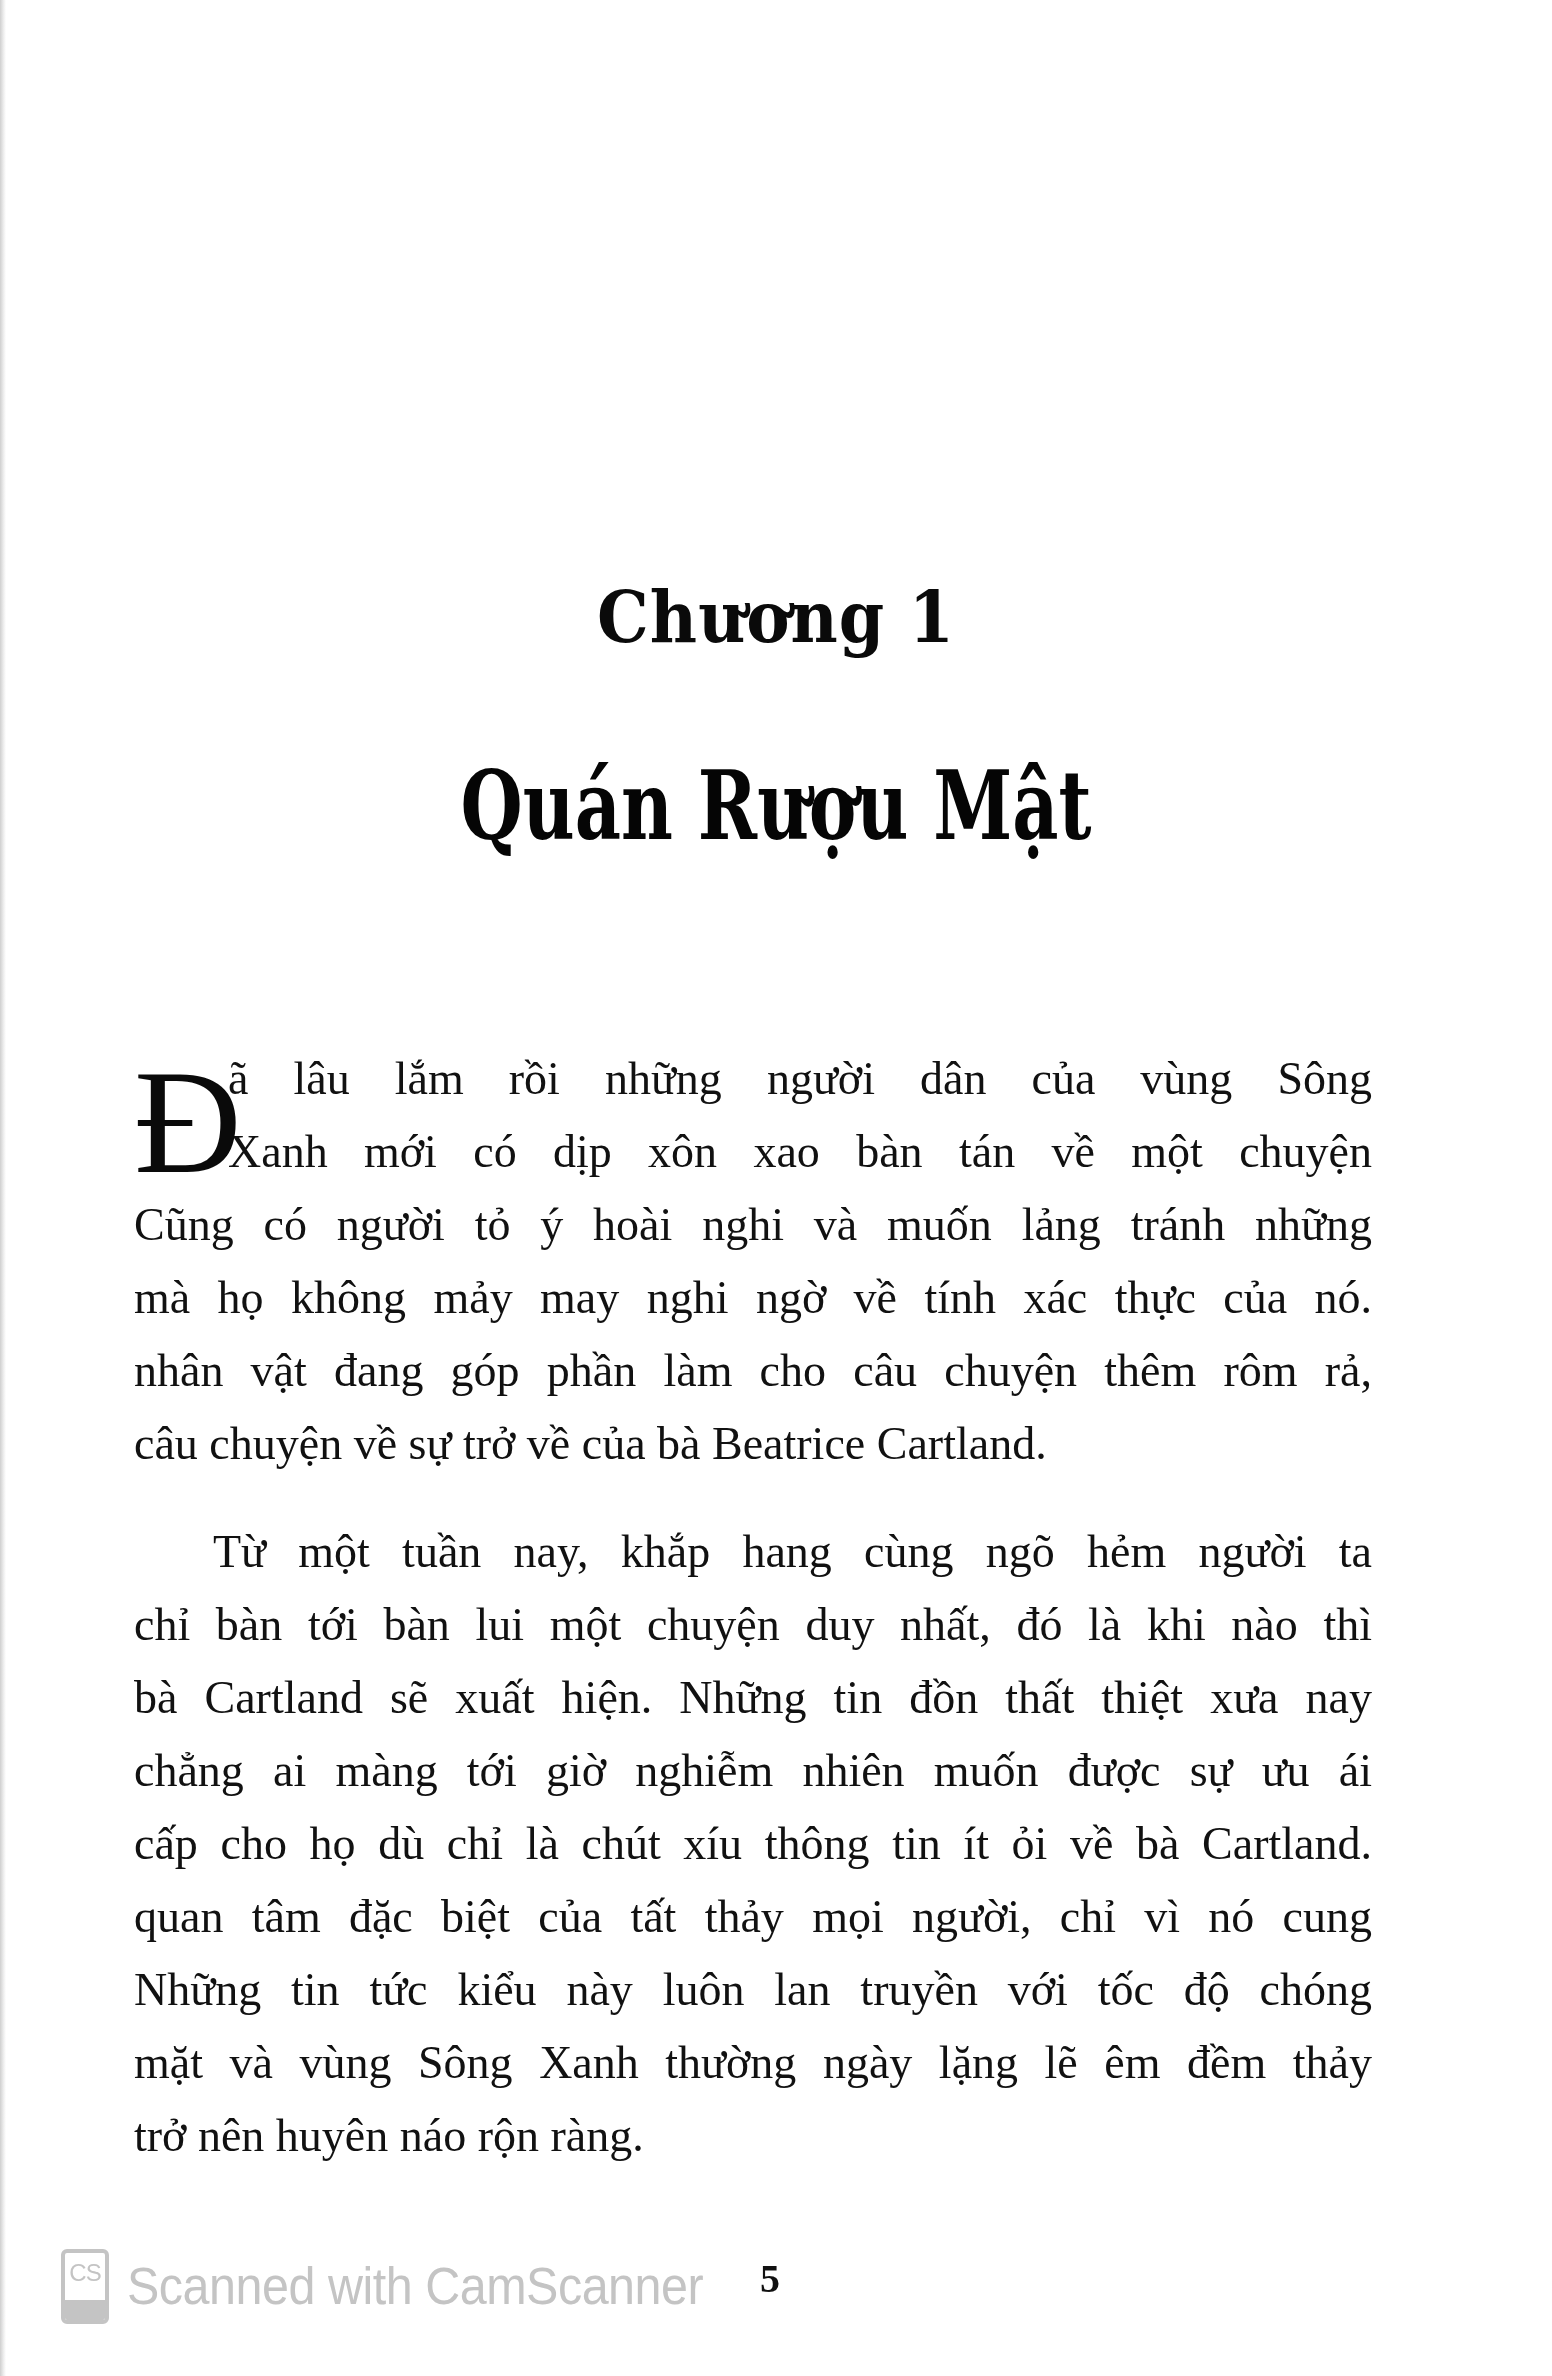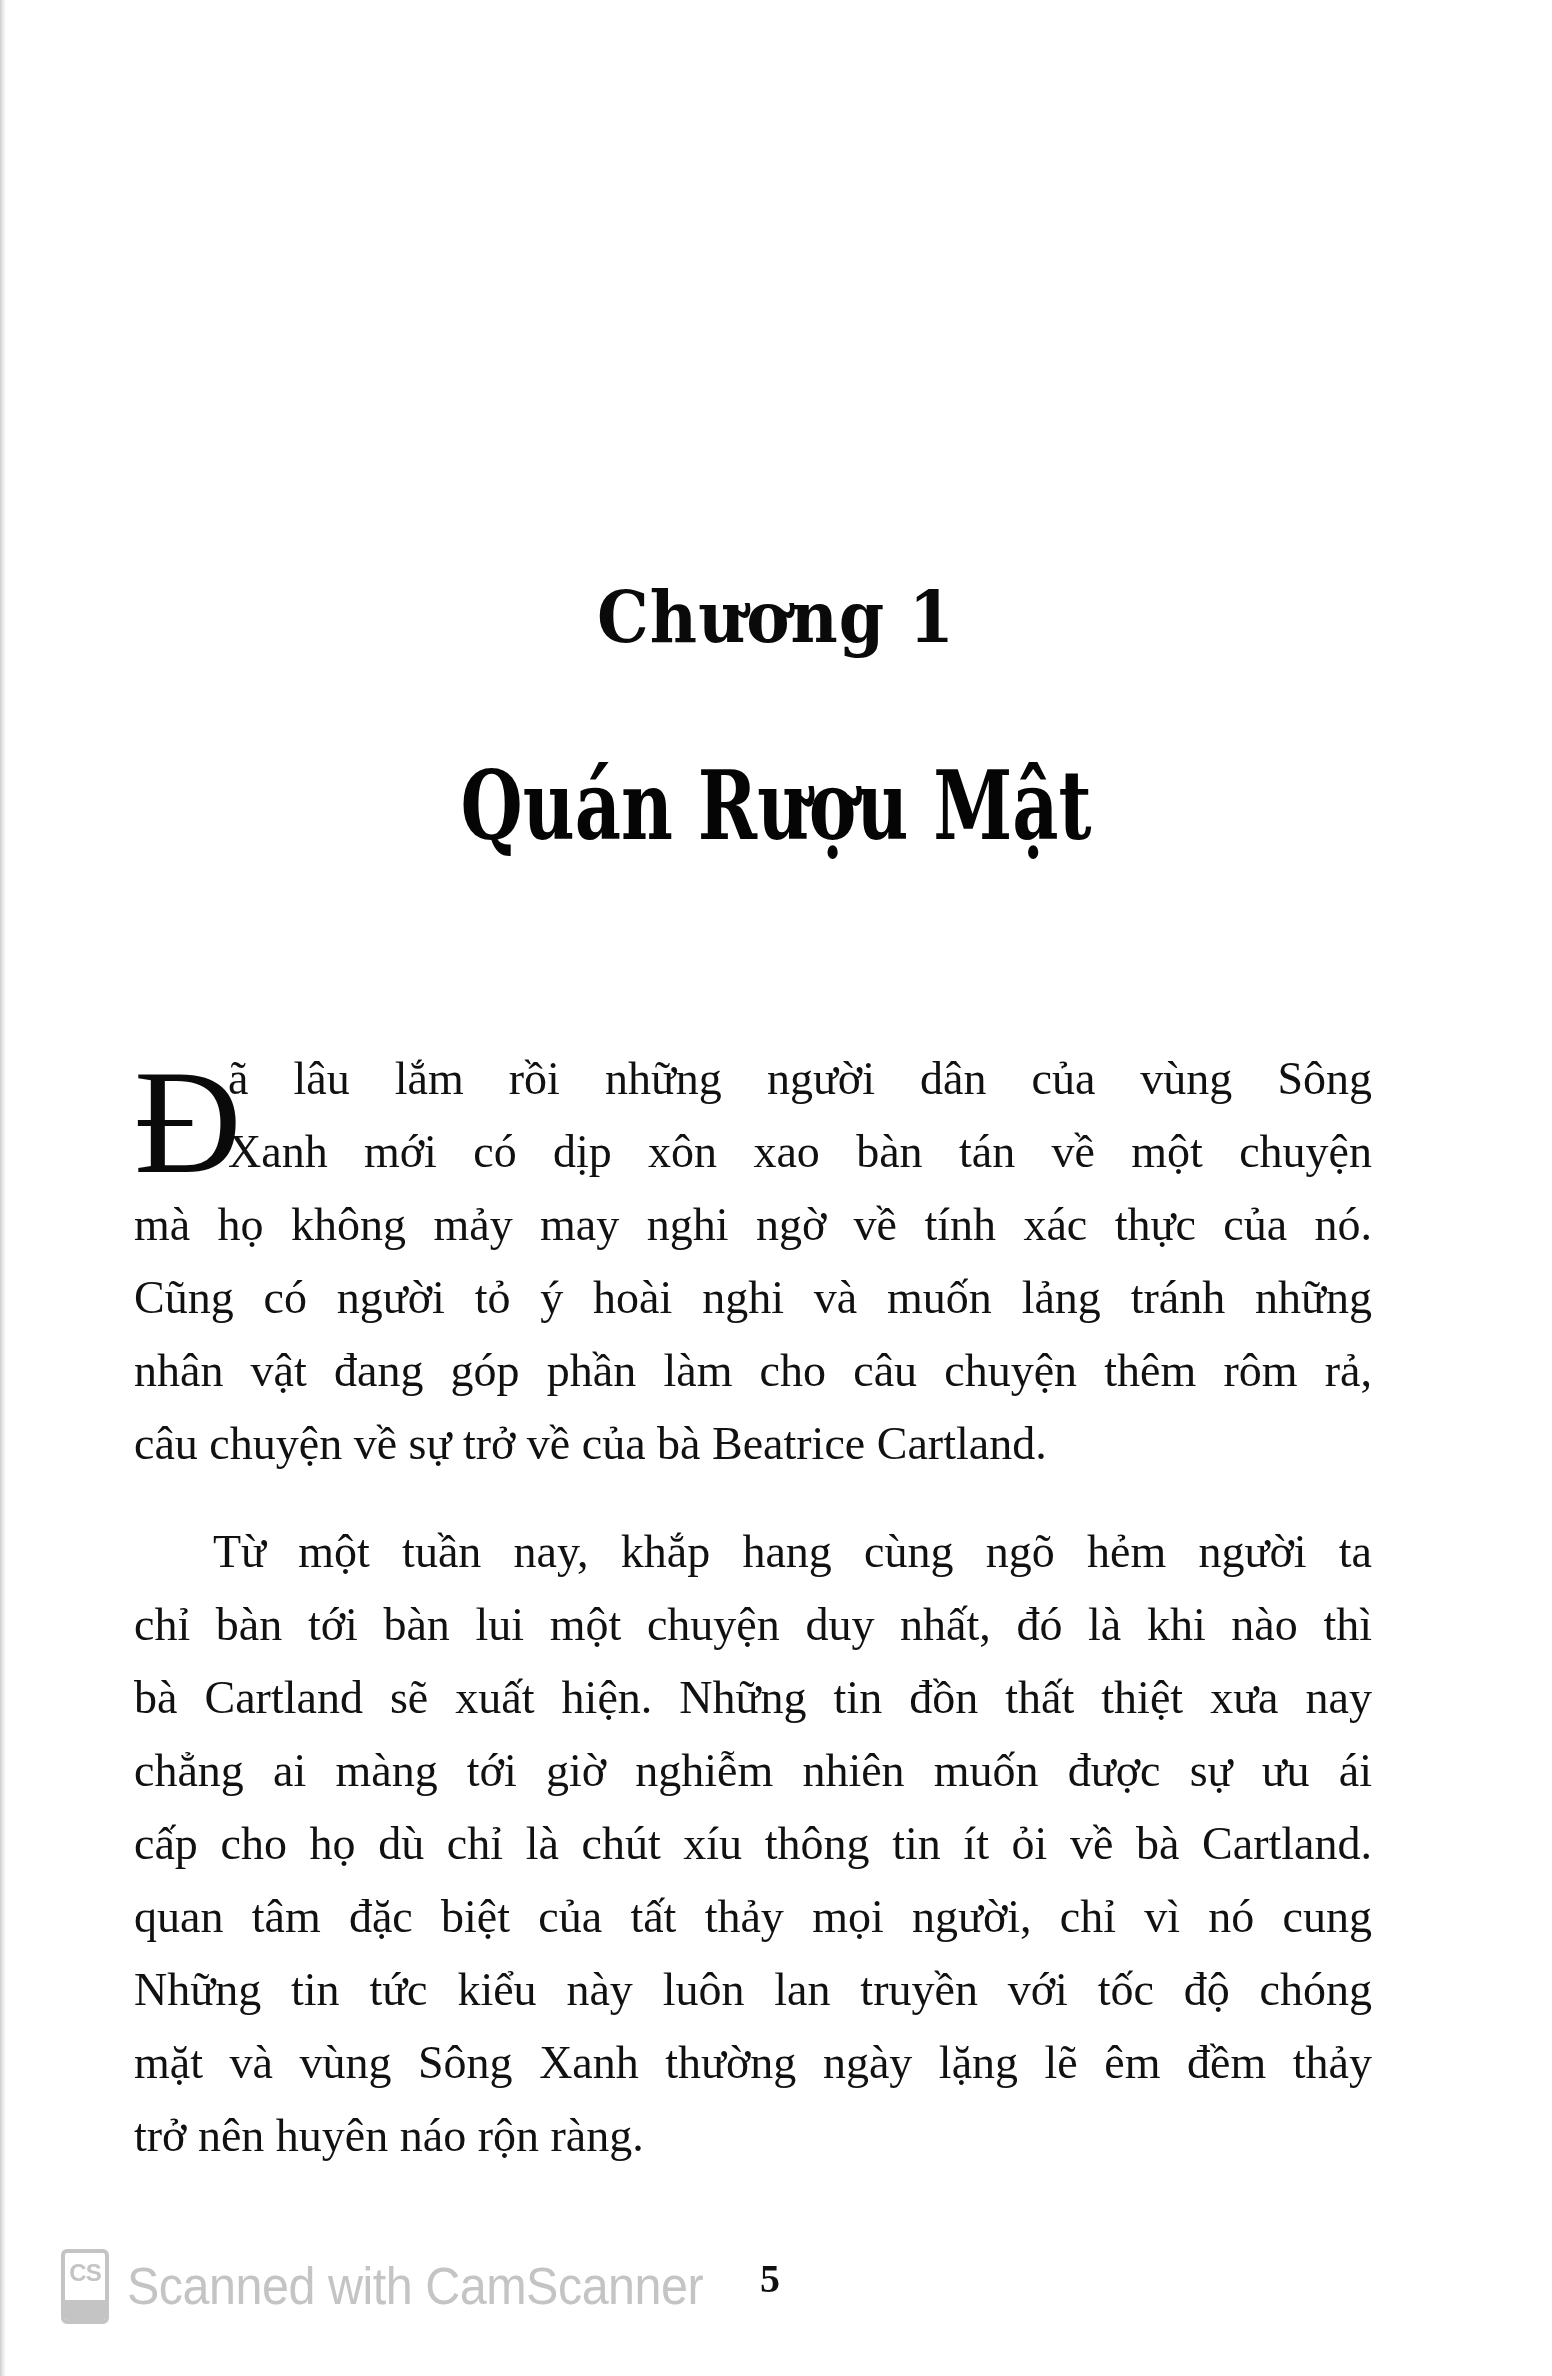--- a/index.html
+++ b/index.html
@@ -41,21 +41,21 @@
     }
     .watermark {
       position: absolute; left: 61px; top: 2249px; display: flex; align-items: center; gap: 18px;
       color: #c4c4c4;
     }
     .cs-logo {
       width: 40px; height: 67px; border: 4px solid #c4c4c4; border-radius: 6px; position: relative;
       display: flex; flex-direction: column; align-items: center; justify-content: flex-start; overflow: hidden;
     }
     .cs-logo .cs-text {
-      font-family: "Liberation Sans", sans-serif; font-weight: bold; font-size: 24px; color: #c4c4c4;
+      font-family: "Liberation Sans", sans-serif; font-weight: normal; font-size: 24px; color: #c4c4c4;
       margin-top: 6px; letter-spacing: -1px;
     }
     .cs-logo .cs-bar { position: absolute; left: 0; right: 0; bottom: 0; height: 20px; background: #c4c4c4; }
     .wm-text {
       font-family: "Liberation Sans", sans-serif; font-size: 51px; color: #c4c4c4; letter-spacing: -0.5px;
       transform: scaleX(0.95); transform-origin: left center;
     }
   </style>
 </head>
 <body>
@@ -64,22 +64,22 @@
 
 <div class="chapter-label">Chương 1</div>
 <div class="chapter-title">Quán Rượu Mật</div>
 
 <div class="body-text p1">
   <div class="dropcap-wrap">
     <span class="dropcap">Đ</span>
     <span class="line indent-cap">ã lâu lắm rồi những người dân của vùng Sông</span>
     <span class="line indent-cap">Xanh mới có dịp xôn xao bàn tán về một chuyện</span>
   </div>
+  <span class="line">Cũng có người tỏ ý hoài nghi và muốn lảng tránh những</span>
   <span class="line">mà họ không mảy may nghi ngờ về tính xác thực của nó.</span>
-  <span class="line">Cũng có người tỏ ý hoài nghi và muốn lảng tránh những</span>
   <span class="line">nhân vật đang góp phần làm cho câu chuyện thêm rôm rả,</span>
   <span class="line last">câu chuyện về sự trở về của bà Beatrice Cartland.</span>
 </div>
 
 <div class="body-text p2">
   <span class="line first">Từ một tuần nay, khắp hang cùng ngõ hẻm người ta</span>
   <span class="line">chỉ bàn tới bàn lui một chuyện duy nhất, đó là khi nào thì</span>
   <span class="line">bà Cartland sẽ xuất hiện. Những tin đồn thất thiệt xưa nay</span>
   <span class="line">chẳng ai màng tới giờ nghiễm nhiên muốn được sự ưu ái</span>
   <span class="line">cấp cho họ dù chỉ là chút xíu thông tin ít ỏi về bà Cartland.</span>

